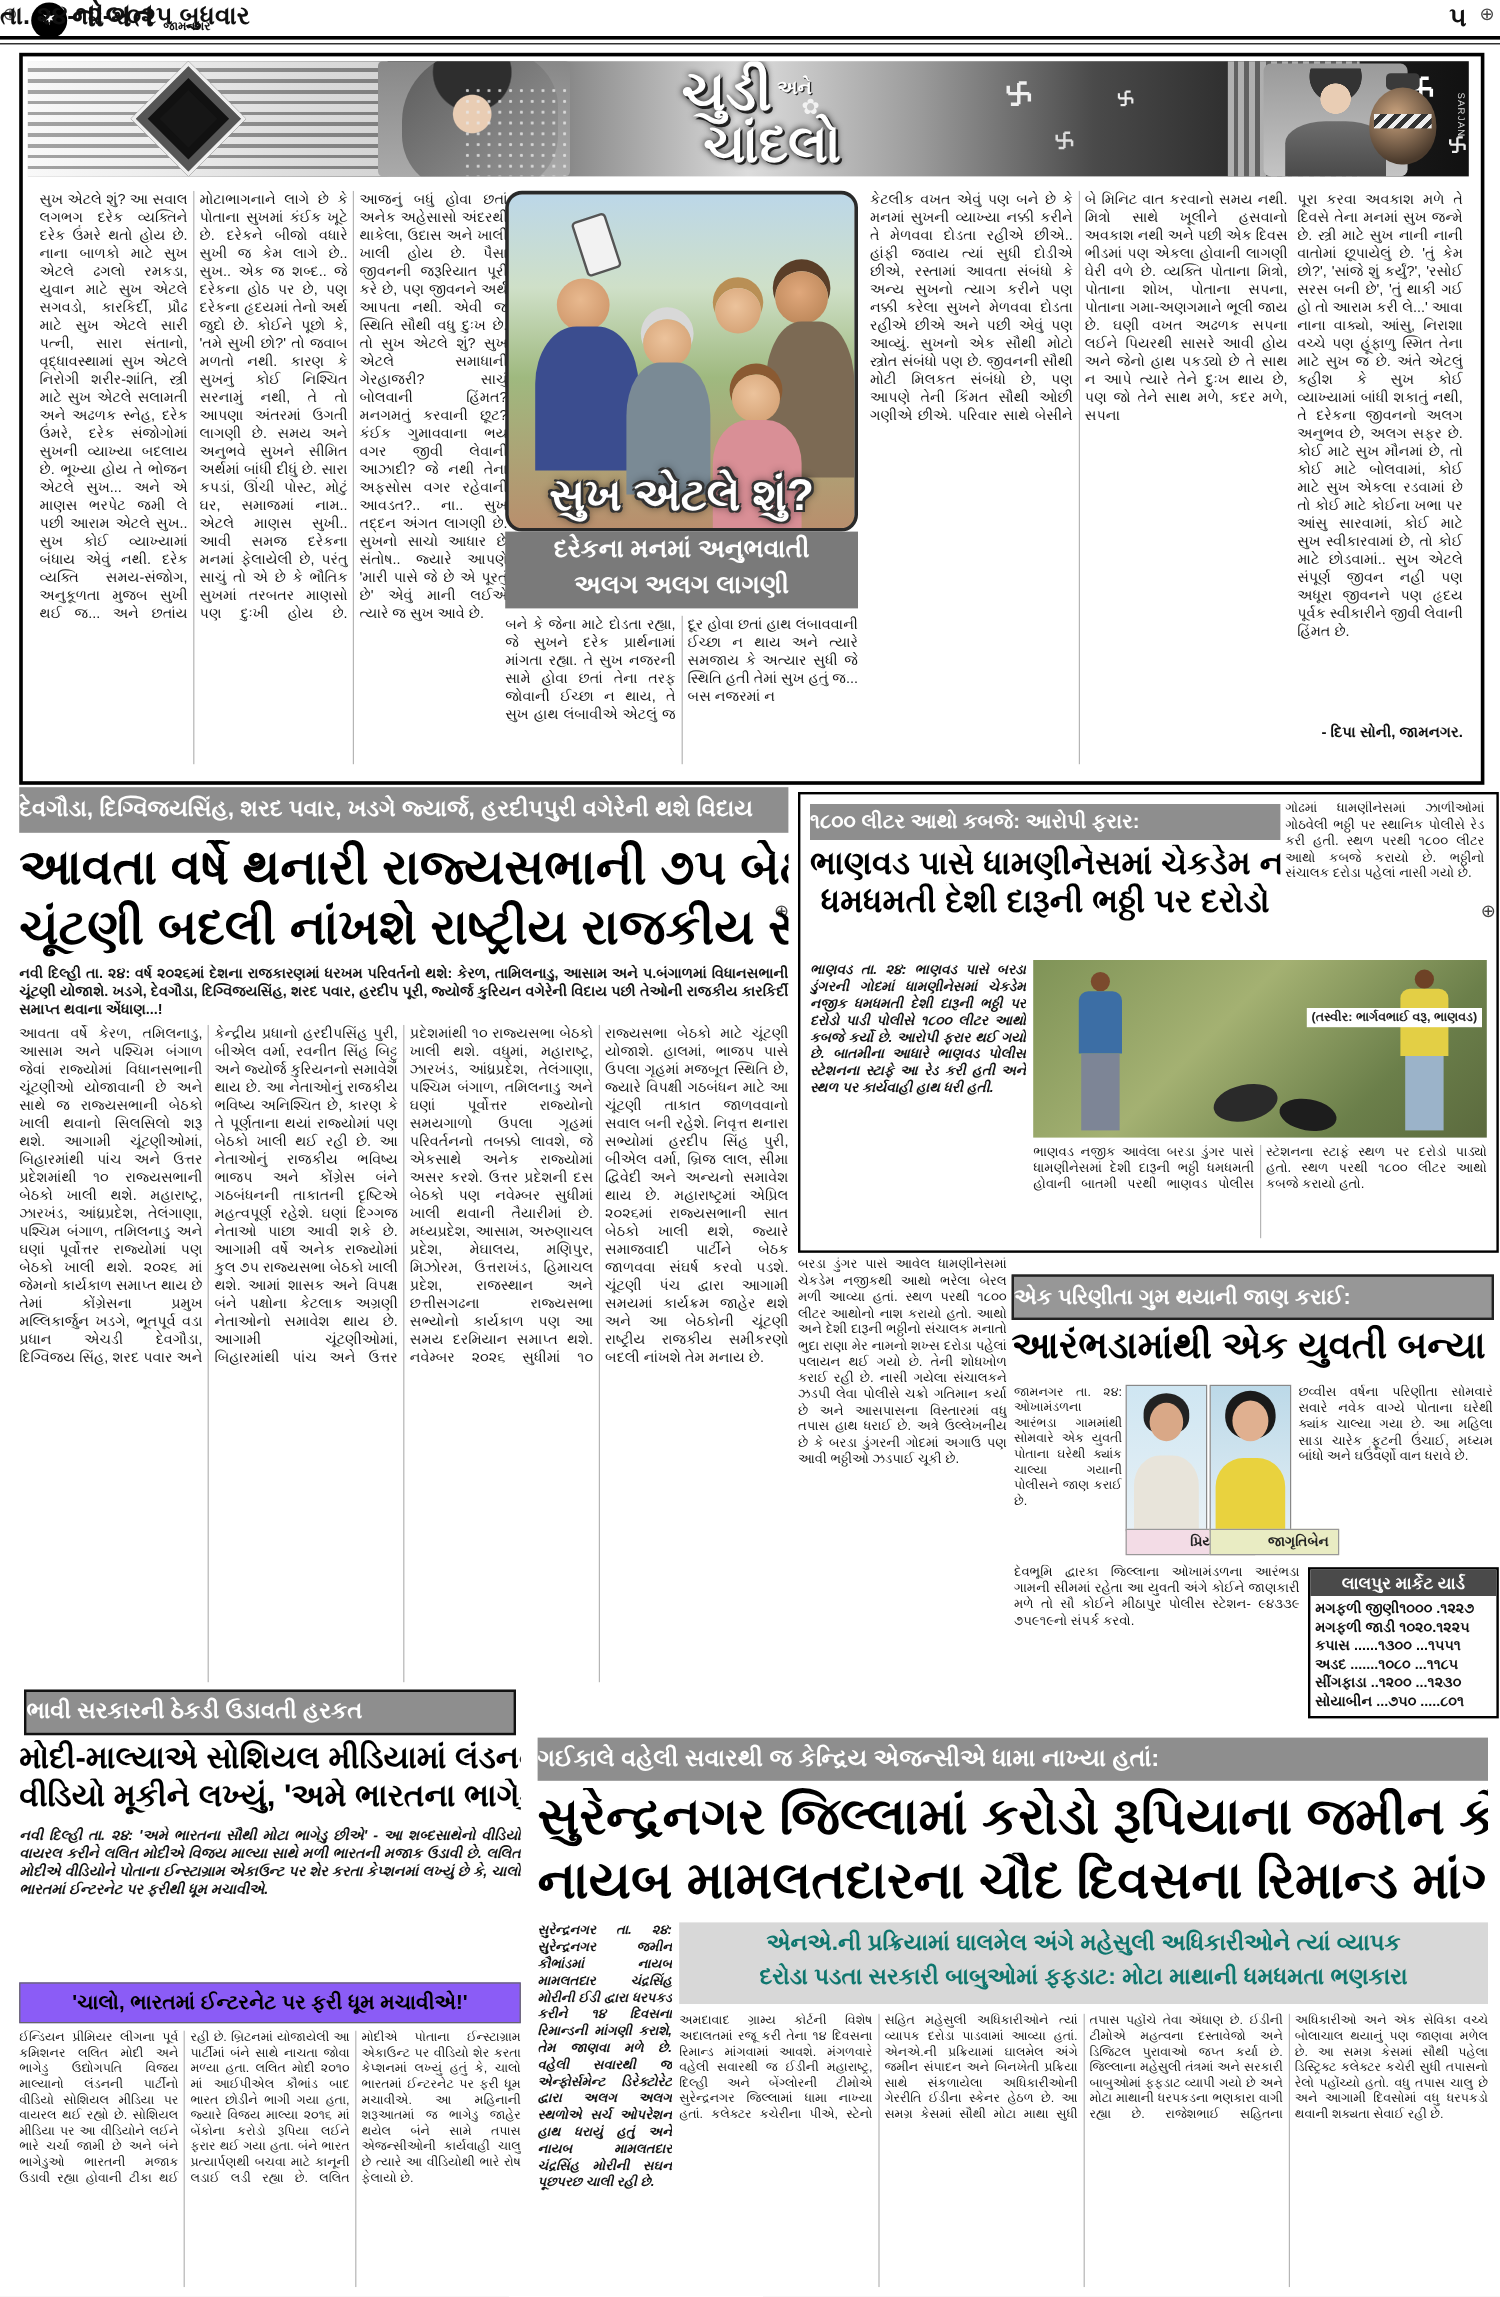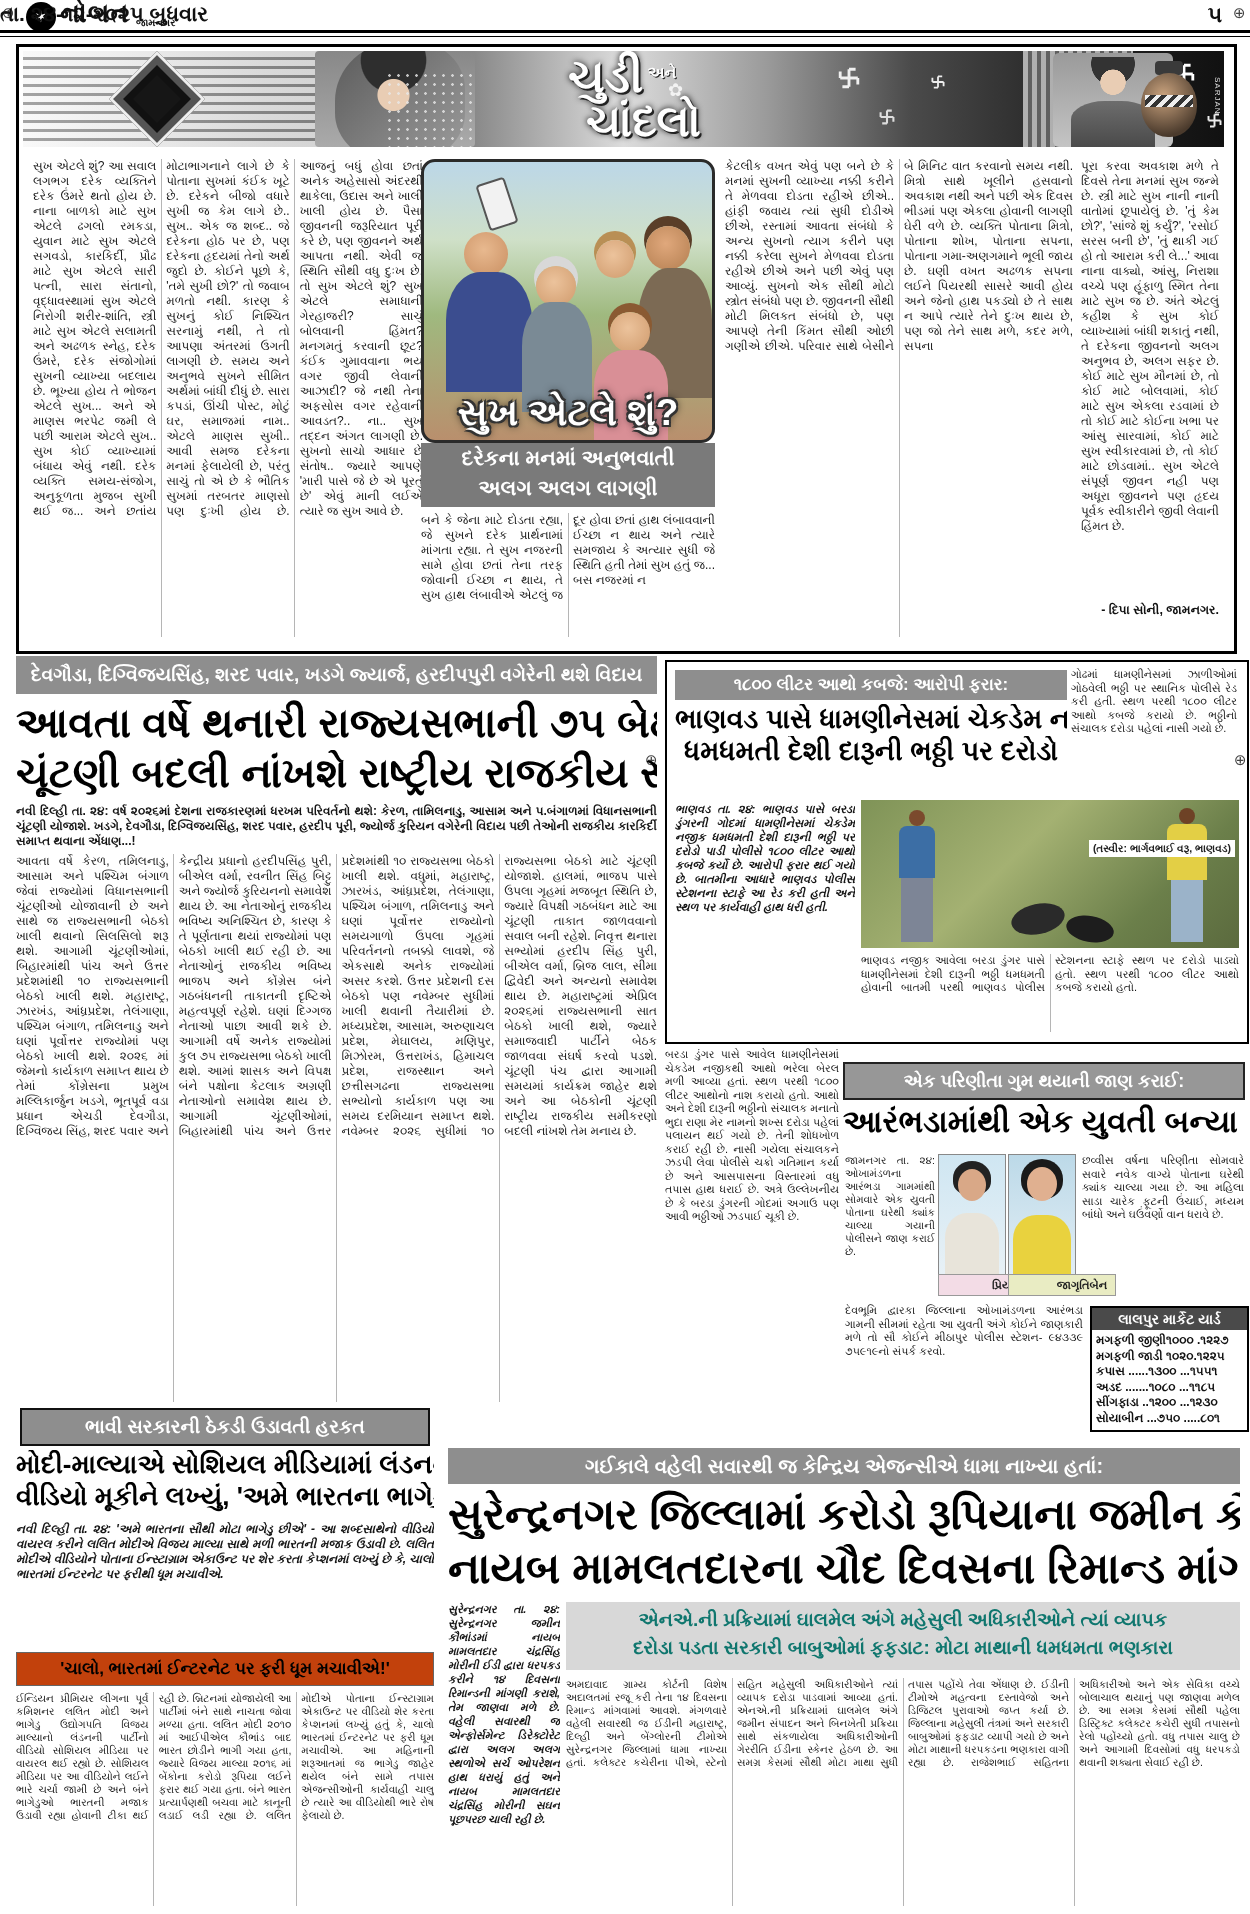--- a/index.html
+++ b/index.html
@@ -1,19 +1,19 @@
 <!DOCTYPE html>
 <html><head>
 <meta charset="utf-8">
 <style>
   html,body{margin:0;padding:0;background:#e9e9e9;}
   #paper{position:relative;width:1250px;height:1914px;background:#fff;overflow:hidden;
     font-family:"Liberation Sans","DejaVu Sans",sans-serif;color:#111;}
   .abs{position:absolute;}
-  .kick{background:#8e8e8e;color:#fff;font-weight:800;text-align:center;
+  .kick{background:#8e8e8e;color:#fff;font-weight:800;text-align:left;
     white-space:nowrap;overflow:hidden;}
   .hl{font-weight:800;color:#000;text-align:center;white-space:nowrap;overflow:hidden;line-height:1.15;}
   .bt{font-size:12px;line-height:15px;text-align:justify;color:#151515;overflow:hidden;}
   .bt-sm{font-size:10.5px;line-height:13px;text-align:justify;color:#151515;overflow:hidden;}
   .cols2{column-count:2;column-gap:10px;column-rule:1px solid #b5b5b5;column-fill:balance;}
   .cols3{column-count:3;column-gap:10px;column-rule:1px solid #b5b5b5;column-fill:balance;}
   .cols4{column-count:4;column-gap:10px;column-rule:1px solid #b5b5b5;column-fill:balance;}
   .ital{font-style:italic;font-weight:700;}
   .rule{background:#000;}
   .mark{color:#444;font-size:15px;line-height:15px;}
@@ -172,21 +172,21 @@
       <div>અડદ .......૧૦૮૦ ...૧૧૮૫</div>
       <div>સીંગફાડા ..૧૨૦૦ ...૧૨૩૦</div>
       <div>સોયાબીન ...૭૫૦ .....૮૦૧</div>
     </div>
   </div>
 
   <div class="abs kick" style="left:20px;top:1408px;width:406px;height:34px;font-size:19px;line-height:34px;border:2px solid #111;">ભાવી સરકારની ઠેકડી ઉડાવતી હરકત</div>
   <div class="abs hl" style="left:16px;top:1450px;width:418px;font-size:26px;">મોદી-માલ્યાએ સોશિયલ મીડિયામાં લંડનની પાર્ટીનો</div>
   <div class="abs hl" style="left:16px;top:1482px;width:418px;font-size:26px;">વીડિયો મૂકીને લખ્યું, 'અમે ભારતના ભાગેડુ!'</div>
   <div class="abs bt ital" style="left:16px;top:1522px;width:418px;height:126px;font-size:12px;line-height:15px;">નવી દિલ્હી તા. ૨૪: 'અમે ભારતના સૌથી મોટા ભાગેડુ છીએ' - આ શબ્દસાથેનો વીડિયો વાયરલ કરીને લલિત મોદીએ વિજય માલ્યા સાથે મળી ભારતની મજાક ઉડાવી છે. લલિત મોદીએ વીડિયોને પોતાના ઈન્સ્ટાગ્રામ એકાઉન્ટ પર શેર કરતા કેપ્શનમાં લખ્યું છે કે, ચાલો ભારતમાં ઈન્ટરનેટ પર ફરીથી ધૂમ મચાવીએ.</div>
-  <div class="abs" style="left:16px;top:1652px;width:416px;height:32px;background:#c2410c;border:1px solid #666;color:#000;font-weight:800;font-size:17px;line-height:32px;text-align:center;white-space:nowrap;overflow:hidden;">'ચાલો, ભારતમાં ઈન્ટરનેટ પર ફરી ધૂમ મચાવીએ!'</div>
+  <div class="abs" style="left:16px;top:1652px;width:416px;height:32px;background:#8b5cf6;border:1px solid #666;color:#000;font-weight:800;font-size:17px;line-height:32px;text-align:center;white-space:nowrap;overflow:hidden;">'ચાલો, ભારતમાં ઈન્ટરનેટ પર ફરી ધૂમ મચાવીએ!'</div>
   <div class="abs bt-sm cols3" style="left:16px;top:1692px;width:418px;height:214px;">ઈન્ડિયન પ્રીમિયર લીગના પૂર્વ કમિશનર લલિત મોદી અને ભાગેડુ ઉદ્યોગપતિ વિજય માલ્યાનો લંડનની પાર્ટીનો વીડિયો સોશિયલ મીડિયા પર વાયરલ થઈ રહ્યો છે. સોશિયલ મીડિયા પર આ વીડિયોને લઈને ભારે ચર્ચા જામી છે અને બંને ભાગેડુઓ ભારતની મજાક ઉડાવી રહ્યા હોવાની ટીકા થઈ રહી છે. બ્રિટનમાં યોજાયેલી આ પાર્ટીમાં બંને સાથે નાચતા જોવા મળ્યા હતા. લલિત મોદી ૨૦૧૦ માં આઈપીએલ કૌભાંડ બાદ ભારત છોડીને ભાગી ગયા હતા, જ્યારે વિજય માલ્યા ૨૦૧૬ માં બેંકોના કરોડો રૂપિયા લઈને ફરાર થઈ ગયા હતા. બંને ભારત પ્રત્યાર્પણથી બચવા માટે કાનૂની લડાઈ લડી રહ્યા છે. લલિત મોદીએ પોતાના ઈન્સ્ટાગ્રામ એકાઉન્ટ પર વીડિયો શેર કરતા કેપ્શનમાં લખ્યું હતું કે, ચાલો ભારતમાં ઈન્ટરનેટ પર ફરી ધૂમ મચાવીએ. આ મહિનાની શરૂઆતમાં જ ભાગેડુ જાહેર થયેલ બંને સામે તપાસ એજન્સીઓની કાર્યવાહી ચાલુ છે ત્યારે આ વીડિયોથી ભારે રોષ ફેલાયો છે.</div>
 
   <div class="abs kick" style="left:448px;top:1448px;width:792px;height:36px;font-size:20px;line-height:36px;">ગઈકાલે વહેલી સવારથી જ કેન્દ્રિય એજન્સીએ ધામા નાખ્યા હતાં:</div>
   <div class="abs hl" style="left:448px;top:1490px;width:792px;font-size:43px;">સુરેન્દ્રનગર જિલ્લામાં કરોડો રૂપિયાના જમીન કૌભાંડમાં</div>
   <div class="abs hl" style="left:448px;top:1544px;width:792px;font-size:43px;">નાયબ મામલતદારના ચૌદ દિવસના રિમાન્ડ માંગશે ઈડી</div>
   <div class="abs bt-sm ital" style="left:448px;top:1602px;width:112px;height:304px;font-size:11px;line-height:14px;">સુરેન્દ્રનગર તા. ૨૪: સુરેન્દ્રનગર જમીન કૌભાંડમાં નાયબ મામલતદાર ચંદ્રસિંહ મોરીની ઈડી દ્વારા ધરપકડ કરીને ૧૪ દિવસના રિમાન્ડની માંગણી કરાશે, તેમ જાણવા મળે છે. વહેલી સવારથી જ એન્ફોર્સમેન્ટ ડિરેક્ટોરેટ દ્વારા અલગ અલગ સ્થળોએ સર્ચ ઓપરેશન હાથ ધરાયું હતું અને નાયબ મામલતદાર ચંદ્રસિંહ મોરીની સઘન પૂછપરછ ચાલી રહી છે.</div>
   <div class="abs" style="left:566px;top:1602px;width:674px;height:64px;background:#d8d8d8;color:#0f766e;font-weight:800;font-size:19px;line-height:28px;text-align:center;overflow:hidden;padding-top:4px;">
     <div style="white-space:nowrap;">એનએ.ની પ્રક્રિયામાં ઘાલમેલ અંગે મહેસુલી અધિકારીઓને ત્યાં વ્યાપક</div>
     <div style="white-space:nowrap;">દરોડા પડતા સરકારી બાબુઓમાં ફફડાટ: મોટા માથાની ધમધમતા ભણકારા</div>
   </div>

